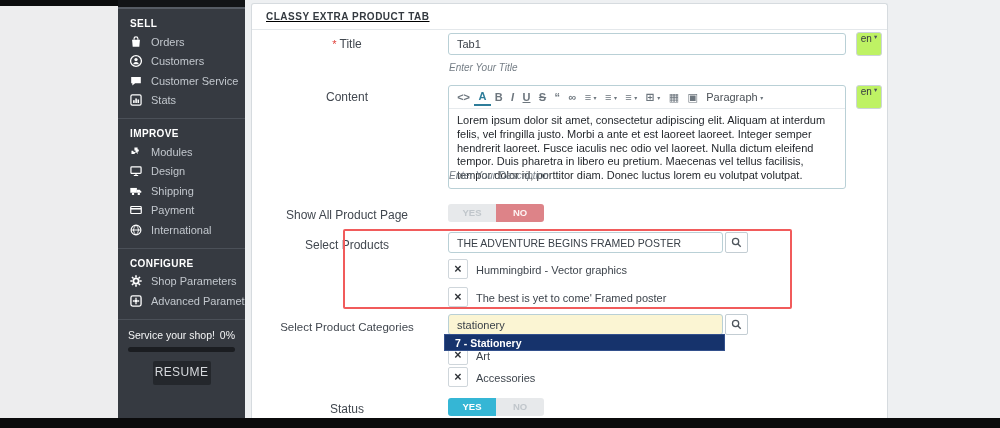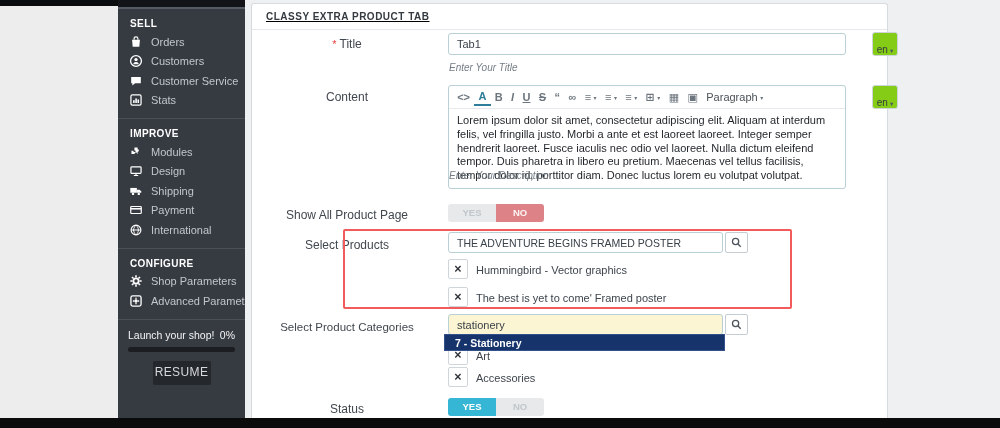--- a/index.html
+++ b/index.html
@@ -29,22 +29,22 @@
   #panel{position:absolute;left:6px;top:3px;width:637px;height:415px;background:#fff;
     border:1px solid #d6dbdf;border-bottom:none;border-radius:3px 3px 0 0;box-sizing:border-box;text-decoration:underline;}
   #panel-header{height:25px;line-height:26px;border-bottom:1px solid #e4e8eb;padding-left:14px;
     font-size:10px;font-weight:bold;letter-spacing:.5px;color:#343a40;}
   .abs{position:absolute;}
   .flabel{width:190px;text-align:center;font-size:12px;color:#41474f;white-space:nowrap;}
   .req{color:#e0403a;margin-right:3px;font-size:11px;}
   .tinput{box-sizing:border-box;border:1px solid #b9d0d6;border-radius:3px;background:#fff;
     font-size:11px;color:#3a4149;padding:0 8px;font-family:inherit;outline:none;}
   .helper{font-style:italic;font-size:10px;color:#757e86;}
-  .lang-btn{box-sizing:border-box;width:26px;height:24px;border:1px solid #ccd4d9;border-radius:3px;background:#84cc16;
-    font-size:10px;color:#363a41;display:flex;align-items:flex-end;justify-content:center;gap:2px;cursor:pointer;margin-left:16px;}
+  .lang-btn{box-sizing:border-box;width:26px;height:24px;border:1px solid #ccd4d9;border-radius:3px;background:#bef264;
+    font-size:10px;color:#363a41;display:flex;align-items:flex-start;justify-content:center;gap:2px;cursor:pointer;}
   .caret{font-size:6.5px;color:#4d545b;}
   
   #editor{border:1px solid #b9d0d6;border-radius:3px;background:#fff;box-sizing:border-box;}
   #editor-toolbar{height:22px;border-bottom:1px solid #e6eaed;display:flex;align-items:center;padding:0 4px;}
   .tbtn{display:inline-flex;align-items:center;justify-content:center;height:20px;padding:0 4.2px;
     font-size:11px;color:#6d767e;font-weight:bold;cursor:pointer;white-space:nowrap;}
   .tbtn .tcaret{font-size:6px;color:#6d767e;margin-left:2.5px;}
   .tbtn.fore{color:#2e7d9a;border-bottom:2px solid #2e7d9a;height:16px;}
   .tbtn.ital{font-style:italic;}
   .tbtn.undl{text-decoration:underline;}
@@ -188,21 +188,21 @@
           <circle cx="8" cy="8" r="2" fill="#fff"></circle>
           <path d="M8 4.4V6M8 10v1.6M4.4 8H6M10 8h1.6" stroke="#fff" stroke-width="1.5"></path>
         </svg>
       </span>
     <span class="slabel">Advanced Parameters</span>
   </div>
 
   <hr class="side-sep">
   <div id="launch-block">
     <div id="launch-row">
-      <span>Launch your shop!</span>
+      <span>Service your shop!</span>
       <span>0%</span>
     </div>
     <div id="launch-progress"></div>
     <div id="resume-button">RESUME</div>
   </div>
 </nav>
 
 <div id="main">
   <div id="panel">
     <div id="panel-header">CLASSY EXTRA PRODUCT TAB</div>

